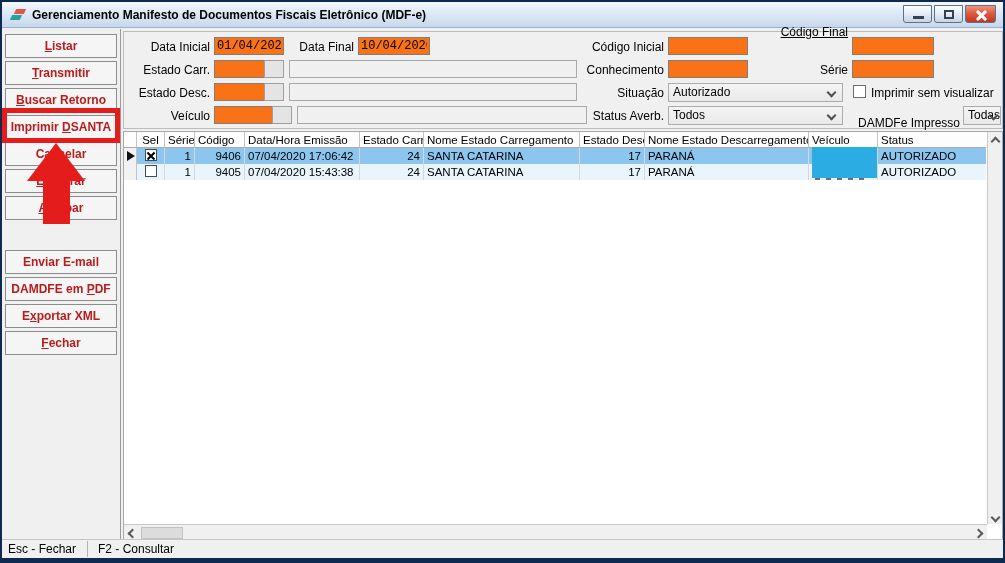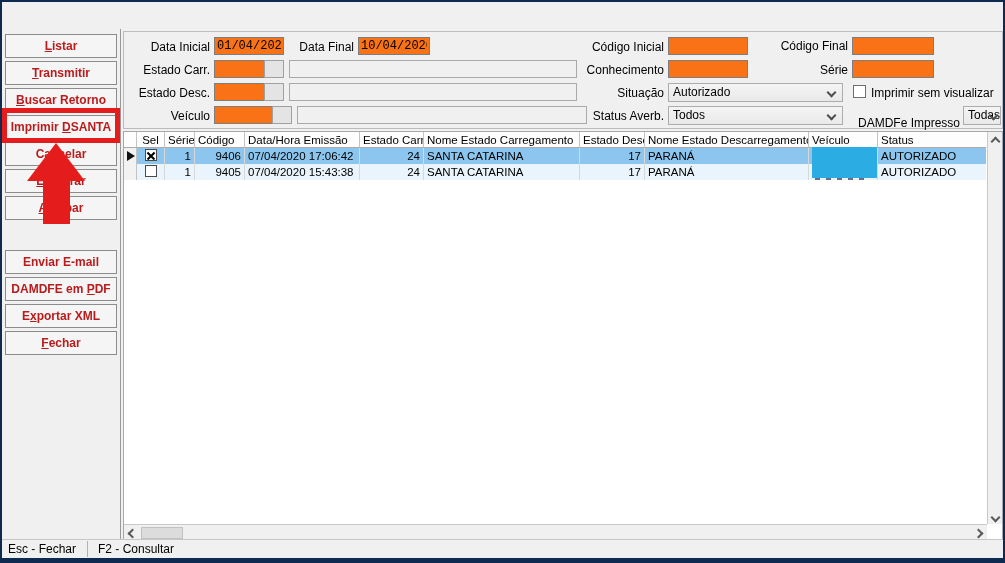--- a/index.html
+++ b/index.html
@@ -94,20 +94,37 @@
   .arrow-head { position:absolute; left:25px; top:141px; width:0; height:0; z-index:50;
                 border-left:29px solid transparent; border-right:29px solid transparent;
                 border-bottom:38px solid #e51c1c; }
   .arrow-stem { position:absolute; left:41px; top:177px; width:27px; height:45px; background:#e51c1c; z-index:50; }
 </style>
 </head>
 <body>
 
 <div class="window">
 
+  <div class="titlebar">
+    <span class="app-icon">
+        <i class="ic-top"></i>
+        <i class="ic-bot"></i>
+      </span>
+    <span class="title-text">Gerenciamento Manifesto de Documentos Fiscais Eletrônico (MDF-e)</span>
+    <span class="cap-btn minb">
+        <i class="g-min"></i>
+      </span>
+    <span class="cap-btn maxb">
+        <i class="g-max"></i>
+      </span>
+    <span class="cap-btn closeb">
+        <i class="g-x1"></i>
+        <i class="g-x2"></i>
+      </span>
+  </div>
 
   <div class="sidebar">
     <button class="sbtn" style="top:5px"><span></span><u>L</u><span>istar</span></button>
     <button class="sbtn" style="top:32px"><span></span><u>T</u><span>ransmitir</span></button>
     <button class="sbtn" style="top:59px"><span></span><u>B</u><span>uscar Retorno</span></button>
     <button class="sbtn" style="top:86px"><span>Imprimir </span><u>D</u><span>SANTA</span></button>
     <button class="sbtn" style="top:113px"><span>C</span><u>a</u><span>ncelar</span></button>
     <button class="sbtn" style="top:140px"><span></span><u>E</u><span>ncerrar</span></button>
     <button class="sbtn" style="top:167px"><span></span><u>A</u><span>verbar</span></button>
     <button class="sbtn" style="top:221px"><span>Enviar E-mail</span><u></u><span></span></button>
@@ -117,21 +134,21 @@
   </div>
 
   <div class="filterbox"></div>
 
   <span class="flabel" style="left:128px; top:38px; width:80px;">Data Inicial</span>
   <input class="tinput" style="left: 212px; top: 35px; width: 70px;" value="01/04/2020">
   <span class="flabel" style="left:290px; top:38px; width:62px;">Data Final</span>
   <input class="tinput" style="left: 356px; top: 35px; width: 72px;" value="10/04/2020">
   <span class="flabel" style="left:580px; top:38px; width:82px;">Código Inicial</span>
   <input class="tinput" style="left: 666px; top: 35px; width: 80px;" value="">
-  <span class="flabel" style="left:766px; top:37px; width:80px;">Código Final</span>
+  <span class="flabel" style="left:766px; top:23px; width:80px;text-decoration:underline;">Código Final</span>
   <input class="tinput" style="left: 850px; top: 35px; width: 82px;" value="">
 
   <span class="flabel" style="left:124px; top:61px; width:84px;">Estado Carr.</span>
   <input class="tinput" style="left: 212px; top: 58px; width: 51px;" value="">
   <span class="lookup-btn" style="left:262px; top:58px;"></span>
   <div class="grayfield" style="left:287px; top:58px; width:288px;"></div>
   <span class="flabel" style="left:572px; top:61px; width:90px;">Conhecimento</span>
   <input class="tinput" style="left: 666px; top: 58px; width: 80px;" value="">
   <span class="flabel" style="left:798px; top:61px; width:48px;">Série</span>
   <input class="tinput" style="left: 850px; top: 58px; width: 82px;" value="">

